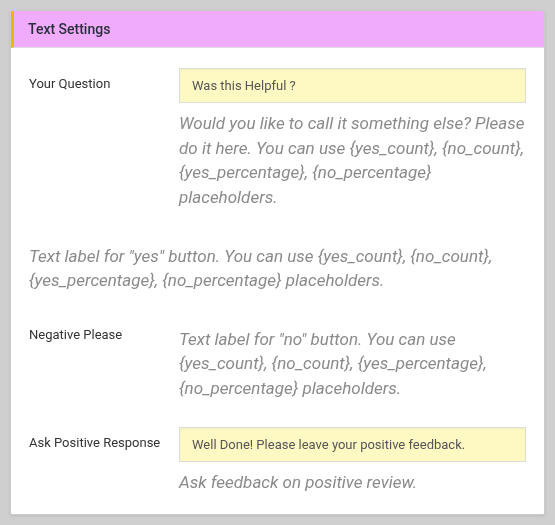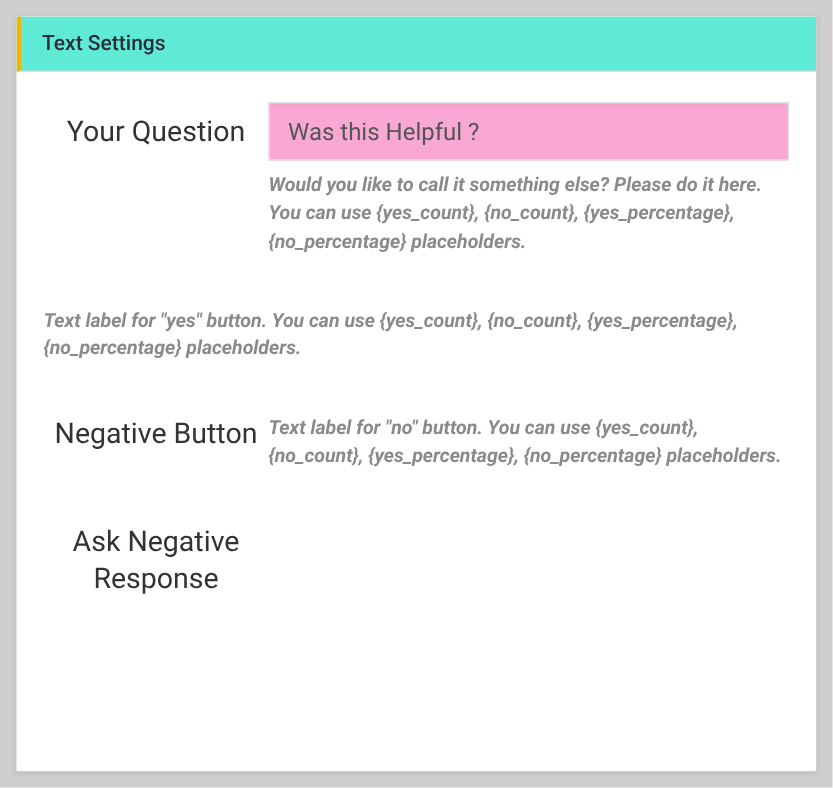--- a/index.html
+++ b/index.html
@@ -14,21 +14,21 @@
   }
   .panel {
     background: #fff;
     border: 1px solid #ccc;
     border-radius: 2px;
     box-shadow: 0 1px 3px rgba(0,0,0,0.1);
     height: 505px;
     overflow: hidden;
   }
   .panel-header {
-    background: #5eead4;
+    background: #f0abfc;
     border-bottom: 1px solid #ddd;
     border-left: 3px solid #f0b500;
     padding: 10px 14px;
     font-size: 14px;
     color: #2a2e3a;
     font-weight: 500;
   }
   .panel-body {
     padding: 20px 18px 20px 18px;
   }
@@ -36,46 +36,44 @@
     display: flex;
     align-items: flex-start;
     margin-bottom: 26px;
   }
   .field-row:last-child { margin-bottom: 0; }
   .field-label {
     width: 150px;
     flex: 0 0 150px;
     padding-top: 8px;
     color: #333;
-    font-size: 19px;
+    font-size: 13px;
     line-height: 1.3;
-    text-align: center;
   }
   .field-control {
     flex: 1;
     min-width: 0;
   }
   .text-input {
     width: 100%;
     border: 1px solid #ddd;
-    background: #f9a8d4;
+    background: #fef9c3;
     padding: 9px 12px;
-    font-size: 16px;
+    font-size: 13px;
     color: #555;
     box-shadow: inset 0 1px 2px rgba(0,0,0,0.05);
     outline: none;
     font-family: inherit;
   }
   .help-text {
     margin-top: 8px;
     color: #8a8a8a;
     font-style: italic;
-    font-size: 13px;
+    font-size: 17px;
     line-height: 1.45;
-    font-weight: bold;
   }
 </style>
 </head>
 <body>
 
 <div class="panel">
   <div class="panel-header">Text Settings</div>
   <div class="panel-body">
 
     <div class="field-row">
@@ -86,24 +84,28 @@
       </div>
     </div>
 
     <div class="field-row">
       <div class="field-control">
         <div class="help-text">Text label for "yes" button. You can use {yes_count}, {no_count}, {yes_percentage}, {no_percentage} placeholders.</div>
       </div>
     </div>
 
     <div class="field-row">
-      <div class="field-label">Negative Button</div>
+      <div class="field-label">Negative Please</div>
       <div class="field-control">
         <div class="help-text">Text label for "no" button. You can use {yes_count}, {no_count}, {yes_percentage}, {no_percentage} placeholders.</div>
       </div>
     </div>
 
     <div class="field-row">
-      <div class="field-label">Ask Negative Response</div>
+      <div class="field-label">Ask Positive Response</div>
+      <div class="field-control">
+        <input type="text" class="text-input" value="Well Done! Please leave your positive feedback." style="">
+        <div class="help-text">Ask feedback on positive review.</div>
+      </div>
     </div>
 
   </div>
 </div>
 
 </body></html>

